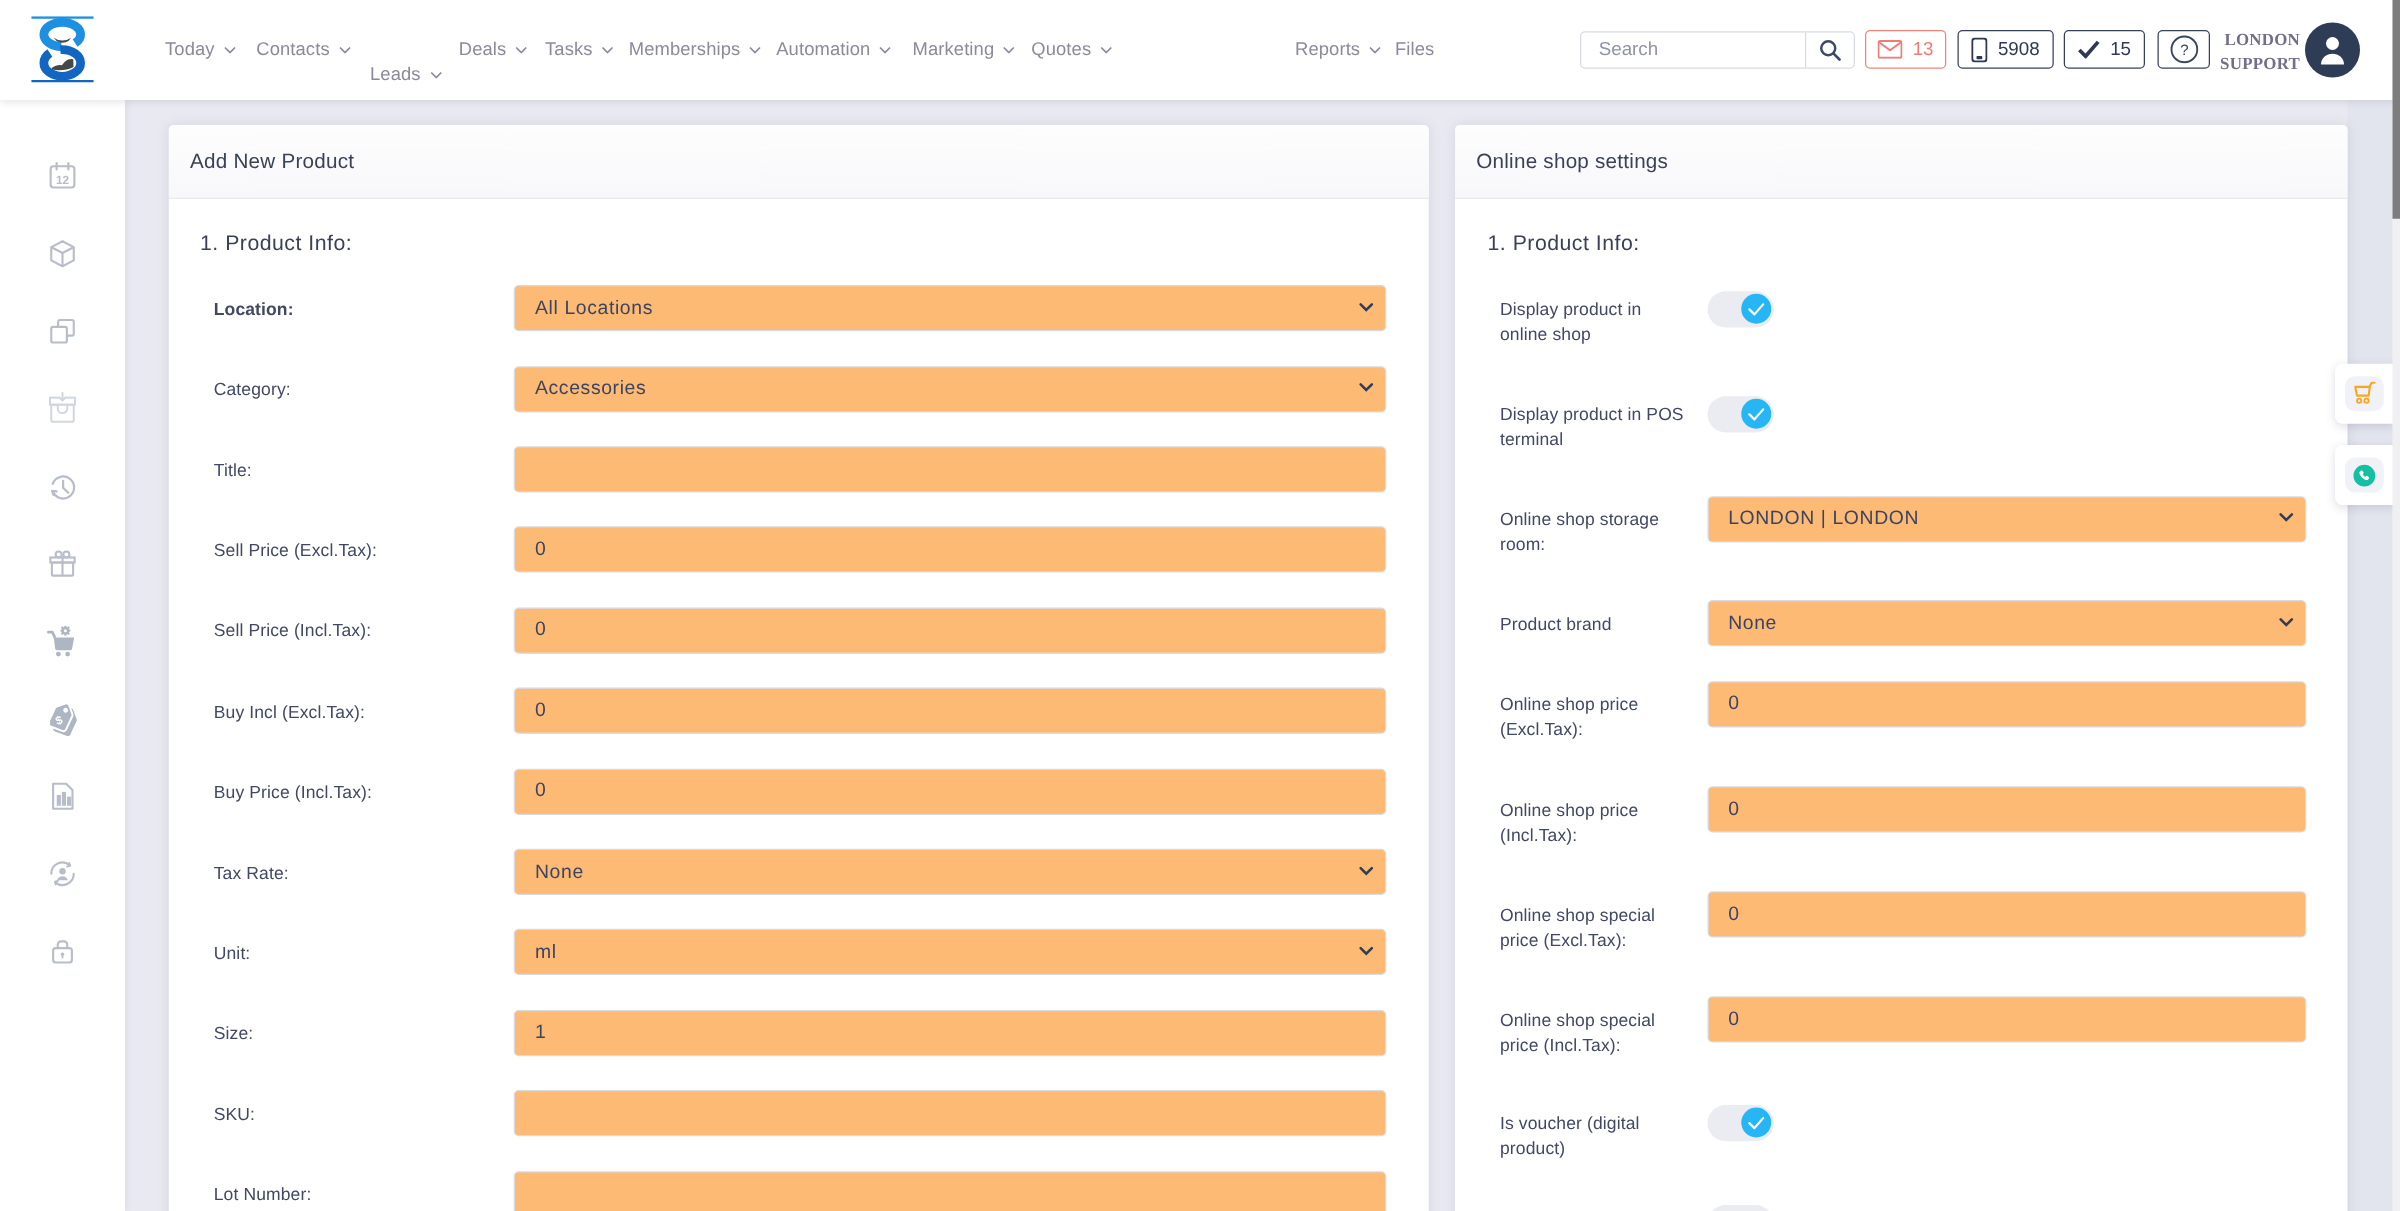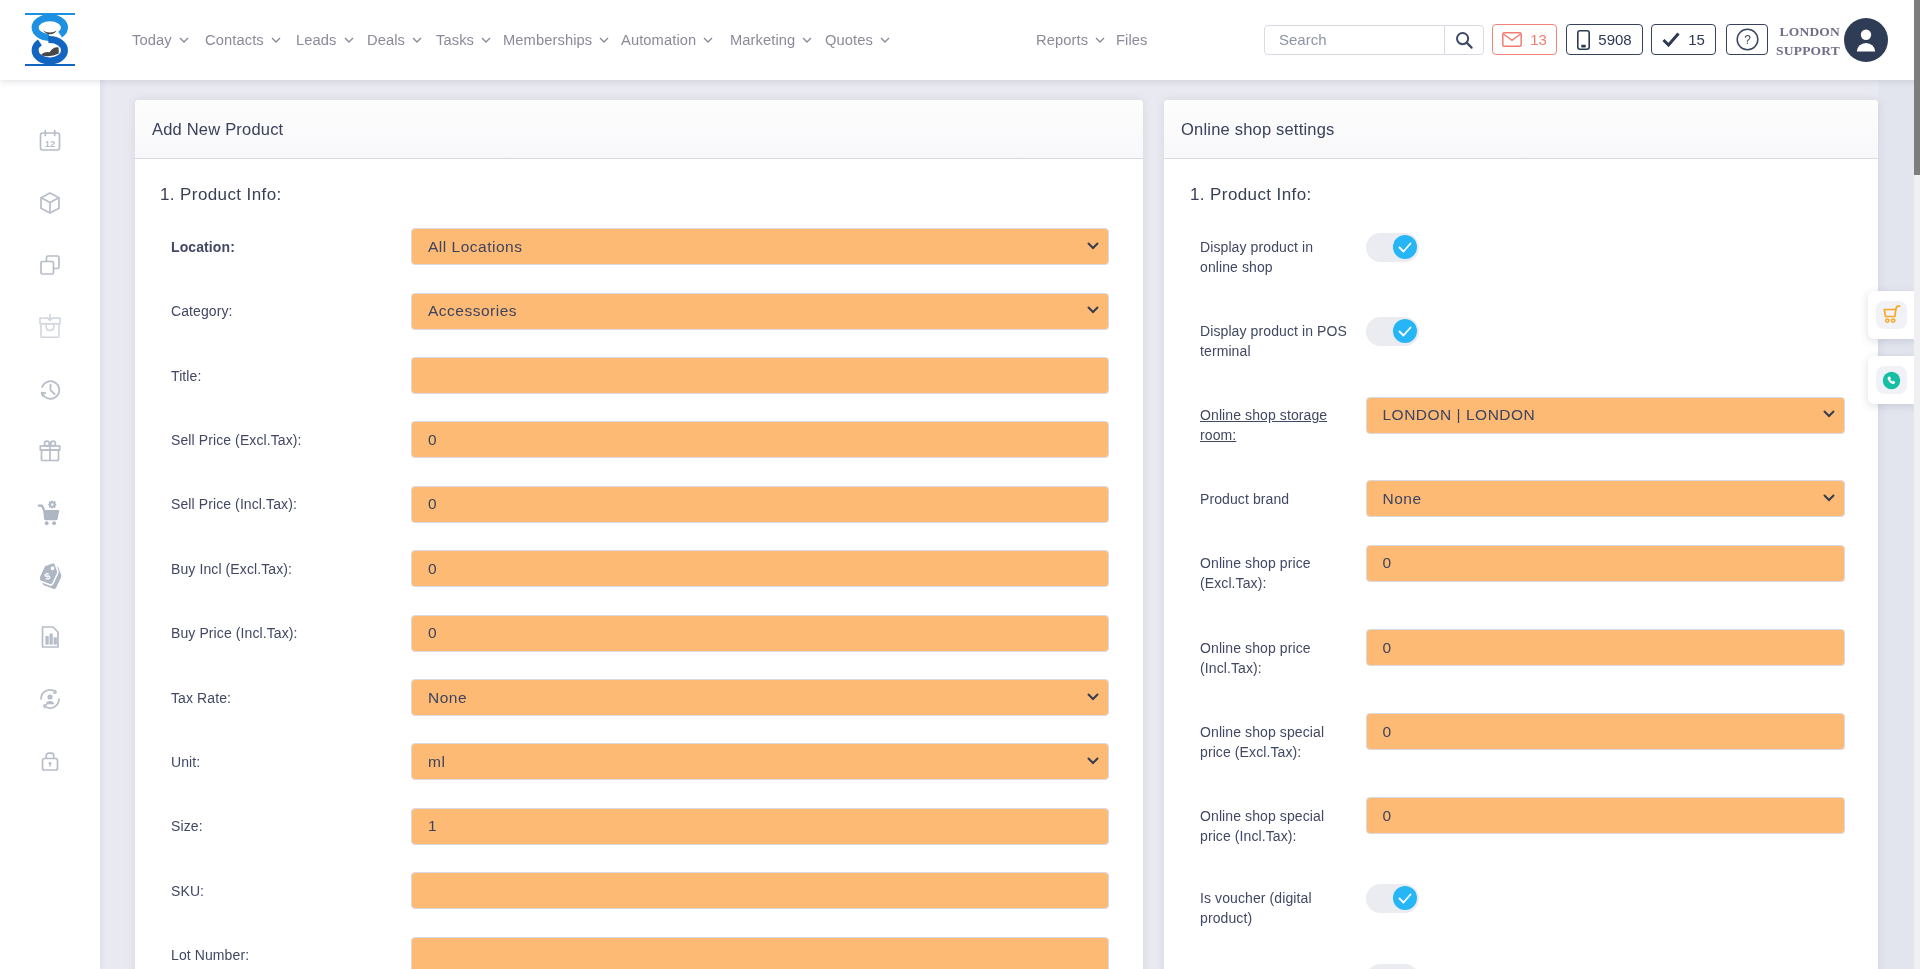--- a/index.html
+++ b/index.html
@@ -130,21 +130,21 @@
     </div>
   </div>
 <div class="flabel" style="left:1200px; top:321.0px;">Display product in POS<br>terminal</div>
 <div class="tgl" style="left:1365.5px; top:316.5px;">
     <div class="knob">
       <svg width="14" height="11" viewBox="0 0 14 11">
         <path d="M1.5 5.5 L5.5 9.5 L12.5 1.5" fill="none" stroke="#fff" stroke-width="1.8" stroke-linecap="round" stroke-linejoin="round"></path>
       </svg>
     </div>
   </div>
-<div class="flabel" style="left:1200px; top:405.0px;text-decoration:underline;">Online shop storage<br>room:</div>
+<div class="flabel" style="left:1200px; top:405.0px;">Online shop storage<br>room:</div>
 <div class="ctl" style="left:1365.5px; top:396.5px; width:479px;">LONDON | LONDON<svg class="chev" width="12" height="8" viewBox="0 0 12 8">
       <path d="M1.5 1.5 L6 6 L10.5 1.5" fill="none" stroke="#333c52" stroke-width="2" stroke-linecap="round"></path>
     </svg></div>
 <div class="flabel" style="left:1200px; top:488.6px;">Product brand</div>
 <div class="ctl" style="left:1365.5px; top:480.1px; width:479px;">None<svg class="chev" width="12" height="8" viewBox="0 0 12 8">
       <path d="M1.5 1.5 L6 6 L10.5 1.5" fill="none" stroke="#333c52" stroke-width="2" stroke-linecap="round"></path>
     </svg></div>
 <div class="flabel" style="left:1200px; top:553.3px;">Online shop price<br>(Excl.Tax):</div>
 <div class="ctl" style="left:1365.5px; top:544.8px; width:479px;">0</div>
 <div class="flabel" style="left:1200px; top:637.5px;">Online shop price<br>(Incl.Tax):</div>
@@ -191,21 +191,21 @@
     <ellipse cx="24.8" cy="37.3" rx="14.7" ry="10.7" fill="none" stroke="#1266c1" stroke-width="7" pathLength="100" stroke-dasharray="62 11 27"></ellipse>
     <path d="M16.5 41.2 Q20.5 38.2 24.5 39.2 L27 36.2 Q30 33.6 33.6 34.4 L33.8 40.5 Q26 44.5 16.5 42.5 Z" fill="#474747"></path>
   </svg>
   <div id="menu">
       <div class="mi" style="left:132px;">Today<svg width="10" height="6" viewBox="0 0 10 6">
           <path d="M1 1 L5 5 L9 1" fill="none" stroke="#8b8a9b" stroke-width="1.4"></path>
         </svg></div>
       <div class="mi" style="left:205px;">Contacts<svg width="10" height="6" viewBox="0 0 10 6">
           <path d="M1 1 L5 5 L9 1" fill="none" stroke="#8b8a9b" stroke-width="1.4"></path>
         </svg></div>
-      <div class="mi" style="left:296px;">Leads<svg width="10" height="6" viewBox="0 0 10 6">
+      <div class="mi" style="left:296px;margin-top:20px;">Leads<svg width="10" height="6" viewBox="0 0 10 6">
           <path d="M1 1 L5 5 L9 1" fill="none" stroke="#8b8a9b" stroke-width="1.4"></path>
         </svg></div>
       <div class="mi" style="left:367px;">Deals<svg width="10" height="6" viewBox="0 0 10 6">
           <path d="M1 1 L5 5 L9 1" fill="none" stroke="#8b8a9b" stroke-width="1.4"></path>
         </svg></div>
       <div class="mi" style="left:436px;">Tasks<svg width="10" height="6" viewBox="0 0 10 6">
           <path d="M1 1 L5 5 L9 1" fill="none" stroke="#8b8a9b" stroke-width="1.4"></path>
         </svg></div>
       <div class="mi" style="left:503px;">Memberships<svg width="10" height="6" viewBox="0 0 10 6">
           <path d="M1 1 L5 5 L9 1" fill="none" stroke="#8b8a9b" stroke-width="1.4"></path>

